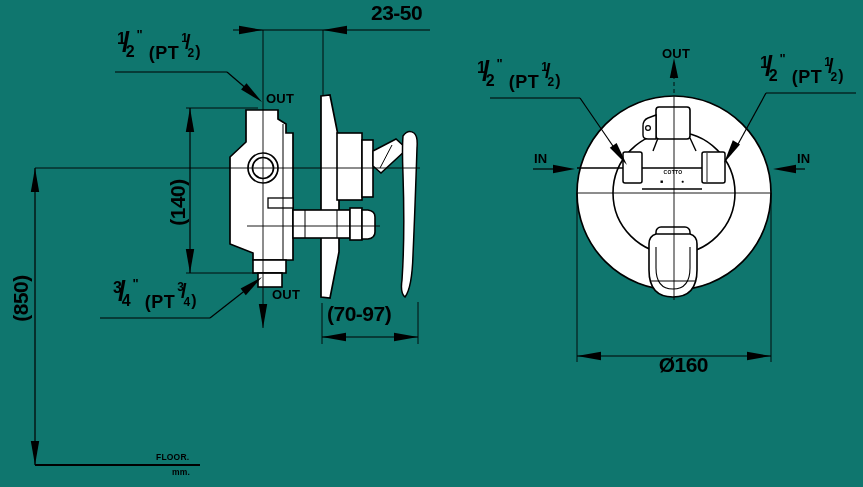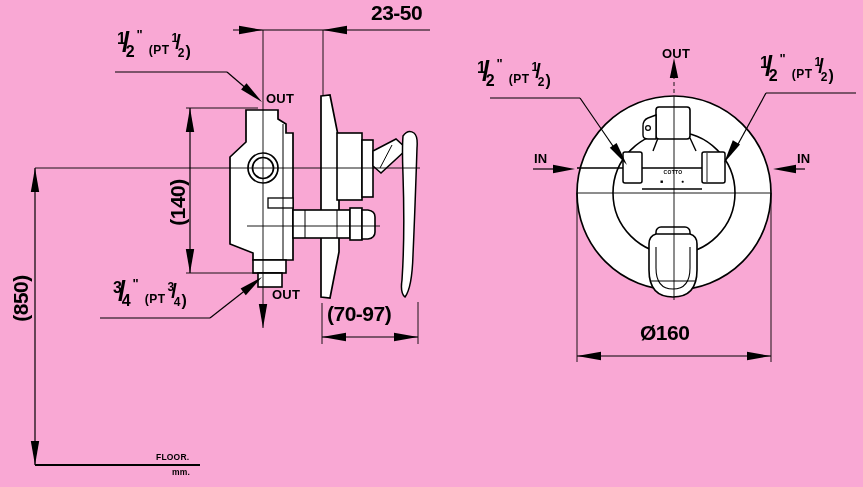--- a/index.html
+++ b/index.html
@@ -1,33 +1,33 @@
 <!DOCTYPE html>
 <html><head>
 <meta charset="utf-8">
 <style>
   html,body{margin:0;padding:0;background:#fff;}
   .canvas{
-    position:relative;width:863px;height:487px;background:#f9a8d4;overflow:hidden;
+    position:relative;width:863px;height:487px;background:#0f766e;overflow:hidden;
     font-family:"Liberation Sans", sans-serif;color:#000;
   }
   .canvas svg{position:absolute;left:0;top:0;}
   .lbl{position:absolute;font-weight:700;color:#000;white-space:nowrap;line-height:1;}
   .dim-big{font-size:21px;letter-spacing:-0.5px;}
-  .dim-big.centered{text-align:left;}
+  .dim-big.centered{text-align:right;margin-top:32px;}
   .rot{transform:rotate(-90deg);text-align:center;}
   .sm{font-size:13px;letter-spacing:0.2px;}
   .xs{font-size:8.5px;letter-spacing:0.2px;}
   
   .fl{position:absolute;display:flex;align-items:flex-start;font-weight:700;color:#000;white-space:nowrap;}
   .fl .n {font-size:16px;line-height:1;}
   .fl .s {font-size:28px;line-height:0.8;margin:0 -4px;}
   .fl .d {font-size:16px;line-height:1;margin-top:13px;}
   .fl .q {font-size:13px;line-height:1;margin:-3px 0 0 2px;}
-  .fl .p {font-size:12px;line-height:1;margin:13px 0 0 6px;letter-spacing:0.5px;}
+  .fl .p {font-size:18px;line-height:1;margin:13px 0 0 6px;letter-spacing:0.5px;}
   .fl .n2{font-size:12px;line-height:1;margin:1px 0 0 2px;}
   .fl .s2{font-size:20px;line-height:0.85;margin:3px -3px 0;}
   .fl .d2{font-size:12px;line-height:1;margin-top:16px;}
   .fl .c {font-size:16px;line-height:1;margin:13px 0 0 1px;}
   .logo{font-size:5px;font-weight:700;letter-spacing:0.3px;text-align:center;}
   .markers{display:flex;justify-content:space-between;font-size:5px;}
 </style>
 </head>
 <body>
 

